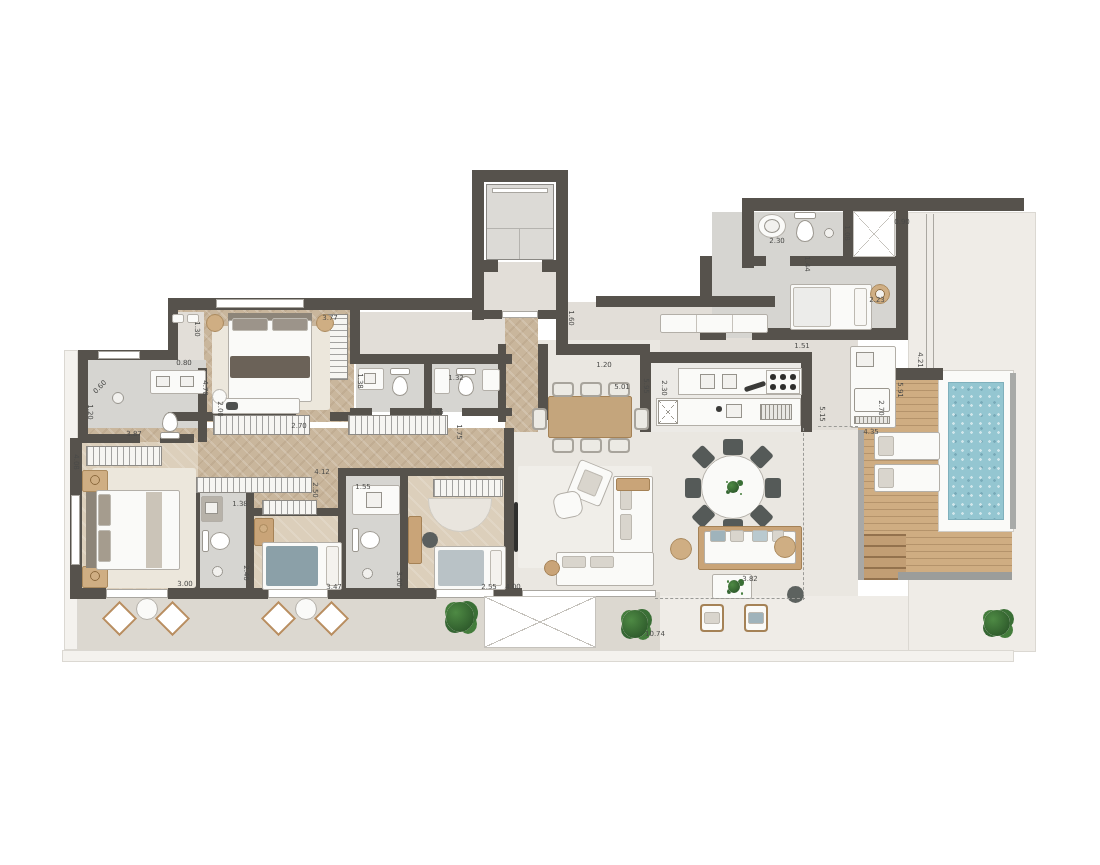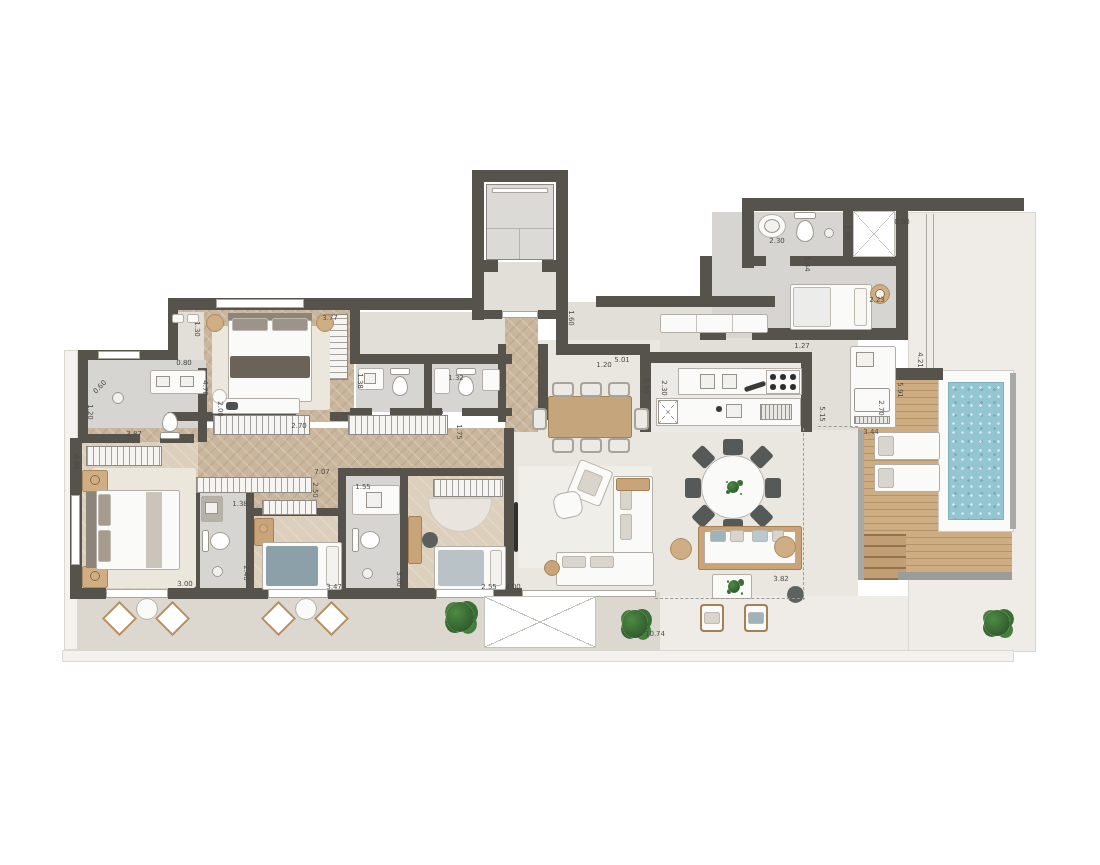--- a/index.html
+++ b/index.html
@@ -352,37 +352,37 @@
       <span class="dim" style="left: 459px; top: 432px; transform: translate(-50%, -50%) rotate(90deg);">1.75</span>
       <span class="dim" style="left: 360px; top: 381px; transform: translate(-50%, -50%) rotate(90deg);">1.38</span>
       <span class="dim" style="left: 456px; top: 378px;">1.32</span>
       <span class="dim" style="left: 76px; top: 462px; transform: translate(-50%, -50%) rotate(90deg);">4.08</span>
       <span class="dim" style="left: 240px; top: 504px;">1.38</span>
       <span class="dim" style="left: 246px; top: 573px; transform: translate(-50%, -50%) rotate(90deg);">2.46</span>
       <span class="dim" style="left: 185px; top: 584px;">3.00</span>
       <span class="dim" style="left: 334px; top: 587px;">3.47</span>
       <span class="dim" style="left: 399px; top: 579px; transform: translate(-50%, -50%) rotate(90deg);">3.00</span>
       <span class="dim" style="left: 315px; top: 490px; transform: translate(-50%, -50%) rotate(90deg);">2.50</span>
-      <span class="dim" style="left: 322px; top: 472px;">7.07</span>
+      <span class="dim" style="left: 322px; top: 472px;">4.12</span>
       <span class="dim" style="left: 363px; top: 487px;">1.55</span>
       <span class="dim" style="left: 489px; top: 587px;">2.55</span>
       <span class="dim" style="left: 513px; top: 587px;">4.00</span>
       <span class="dim" style="left: 571px; top: 318px; transform: translate(-50%, -50%) rotate(90deg);">1.60</span>
       <span class="dim" style="left: 604px; top: 365px;">1.20</span>
-      <span class="dim" style="left: 622px; top: 360px;">5.01</span>
+      <span class="dim" style="left: 622px; top: 387px;">5.01</span>
       <span class="dim" style="left: 646px; top: 386px; transform: translate(-50%, -50%) rotate(90deg);">5.95</span>
       <span class="dim" style="left: 664px; top: 388px; transform: translate(-50%, -50%) rotate(90deg);">2.30</span>
       <span class="dim" style="left: 822px; top: 414px; transform: translate(-50%, -50%) rotate(90deg);">5.15</span>
       <span class="dim" style="left: 777px; top: 241px;">2.30</span>
       <span class="dim" style="left: 847px; top: 233px; transform: translate(-50%, -50%) rotate(90deg);">1.08</span>
       <span class="dim" style="left: 902px; top: 222px;">0.90</span>
       <span class="dim" style="left: 807px; top: 264px; transform: translate(-50%, -50%) rotate(90deg);">1.44</span>
       <span class="dim" style="left: 877px; top: 300px;">2.23</span>
-      <span class="dim" style="left: 802px; top: 346px;">1.27</span>
+      <span class="dim" style="left: 802px; top: 346px;">1.51</span>
       <span class="dim" style="left: 920px; top: 360px; transform: translate(-50%, -50%) rotate(90deg);">4.21</span>
       <span class="dim" style="left: 900px; top: 390px; transform: translate(-50%, -50%) rotate(90deg);">5.91</span>
       <span class="dim" style="left: 881px; top: 408px; transform: translate(-50%, -50%) rotate(90deg);">2.70</span>
-      <span class="dim" style="left: 871px; top: 432px;">3.44</span>
-      <span class="dim" style="left: 781px; top: 579px;">3.82</span>
+      <span class="dim" style="left: 871px; top: 432px;">4.35</span>
+      <span class="dim" style="left: 750px; top: 579px;">3.82</span>
       <span class="dim" style="left: 655px; top: 634px;">10.74</span>
     </div>
 
 </div>
 
 </body></html>

